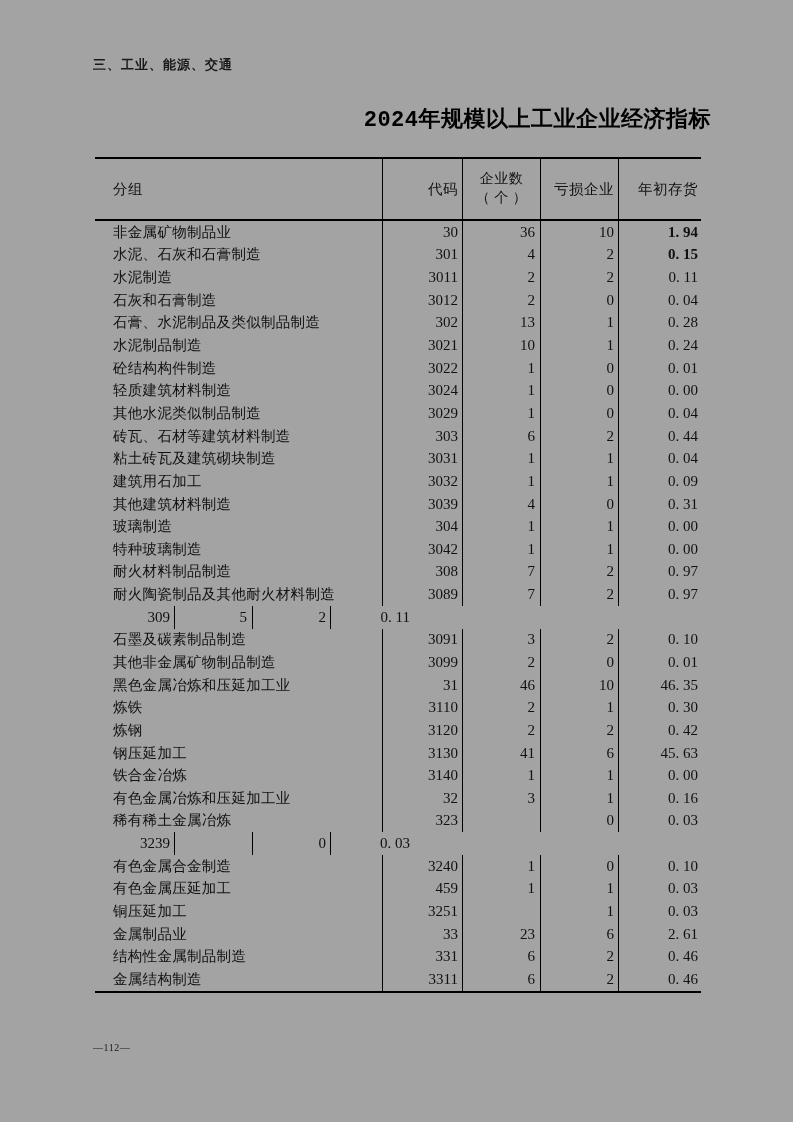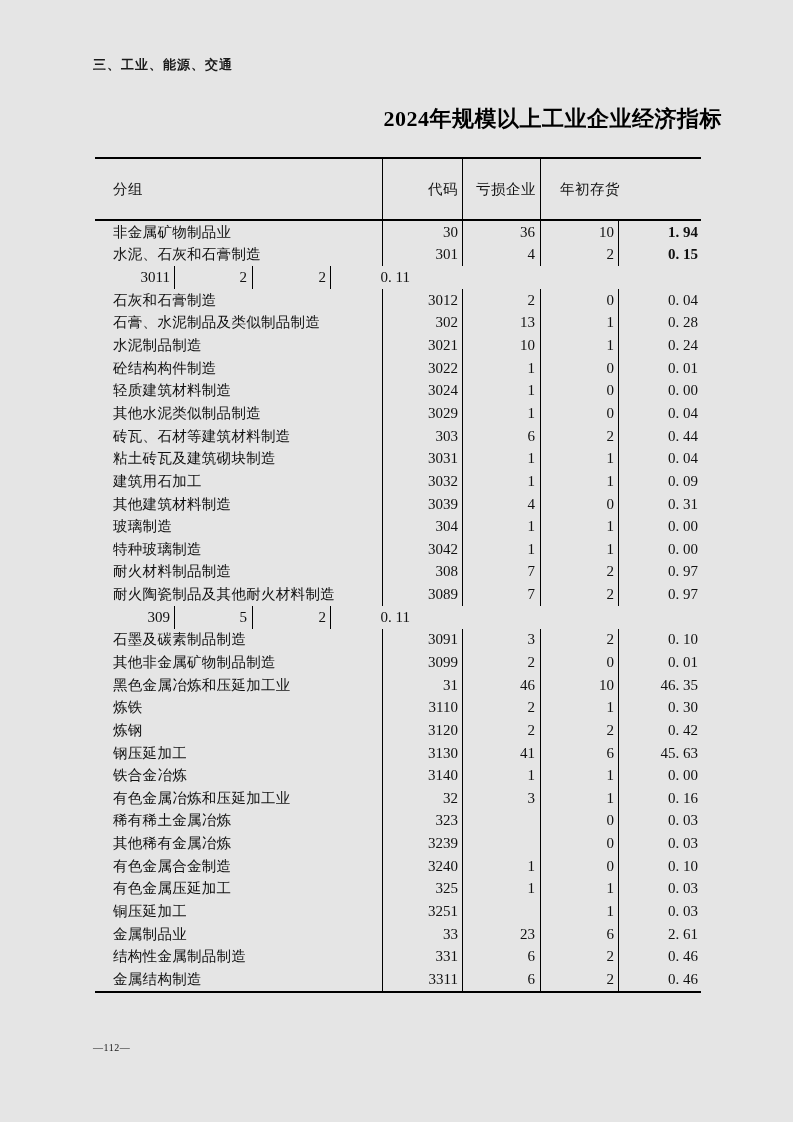--- a/index.html
+++ b/index.html
@@ -6,38 +6,38 @@
   body {
     width: 793px; height: 1122px;
     background: #ffffff;
     font-family: "Liberation Serif", serif;
     color: #111111;
     position: relative;
   }
   .page {
     position: absolute; inset: 0;
     width: 793px; height: 1122px;
-    background: #e5e5e5;
+    background: #a3a3a3;
     overflow: hidden;
   }
   .section-header {
     position: absolute;
     left: 93px; top: 56px;
     font-family: "Liberation Sans", sans-serif;
     font-weight: 700;
     font-size: 13px;
     letter-spacing: 1px;
     color: #1a1a1a;
     white-space: nowrap;
   }
   .doc-title {
     position: absolute;
     top: 104px;
-    right: 71px;
-    font-family: Liberation Serif, serif;
+    right: 82px;
+    font-family: Liberation Mono, monospace;
     font-weight: 700;
     font-size: 22px;
     letter-spacing: 0.5px;
     color: #000000;
     white-space: nowrap;
   }
   .table {
     position: absolute;
     left: 95px; top: 157px;
     width: 606px;
@@ -92,39 +92,44 @@
 <div class="page">
 
   <div class="section-header">三、工业、能源、交通</div>
 
   <div class="doc-title">2024年规模以上工业企业经济指标</div>
 
   <div class="table">
     <div class="thead">
       <div class="th c1">分组</div>
       <div class="th c2">代码</div>
+      <div class="th c3">
+        <span>企业数</span>
+        <span>（ 个 ）</span>
+      </div>
       <div class="th c4">亏损企业</div>
       <div class="th c5">年初存货</div>
     </div>
     <div class="tbody" id="tbody">
         <div class="row">
           <div class="cell c1 group-cell">非金属矿物制品业</div>
           <div class="cell c2 num">30</div>
           <div class="cell c3 num">36</div>
           <div class="cell c4 num">10</div>
           <div class="cell c5 num emph">1. 94</div>
         </div>
         <div class="row">
           <div class="cell c1 group-cell">水泥、石灰和石膏制造</div>
           <div class="cell c2 num">301</div>
           <div class="cell c3 num">4</div>
           <div class="cell c4 num">2</div>
           <div class="cell c5 num emph">0. 15</div>
         </div>
         <div class="row">
+          <div class="cell c1 group-cell">水泥制造</div>
           <div class="cell c2 num">3011</div>
           <div class="cell c3 num">2</div>
           <div class="cell c4 num">2</div>
           <div class="cell c5 num">0. 11</div>
         </div>
         <div class="row">
           <div class="cell c1 group-cell">石灰和石膏制造</div>
           <div class="cell c2 num">3012</div>
           <div class="cell c3 num">2</div>
           <div class="cell c4 num">0</div>
@@ -284,36 +289,35 @@
           <div class="cell c5 num">0. 16</div>
         </div>
         <div class="row">
           <div class="cell c1 group-cell">稀有稀土金属冶炼</div>
           <div class="cell c2 num">323</div>
           <div class="cell c3 num"></div>
           <div class="cell c4 num">0</div>
           <div class="cell c5 num">0. 03</div>
         </div>
         <div class="row">
-          <div class="cell c1 group-cell">其他稀有金属冶炼</div>
           <div class="cell c2 num">3239</div>
           <div class="cell c3 num"></div>
           <div class="cell c4 num">0</div>
           <div class="cell c5 num">0. 03</div>
         </div>
         <div class="row">
           <div class="cell c1 group-cell">有色金属合金制造</div>
           <div class="cell c2 num">3240</div>
           <div class="cell c3 num">1</div>
           <div class="cell c4 num">0</div>
           <div class="cell c5 num">0. 10</div>
         </div>
         <div class="row">
           <div class="cell c1 group-cell">有色金属压延加工</div>
-          <div class="cell c2 num">325</div>
+          <div class="cell c2 num">459</div>
           <div class="cell c3 num">1</div>
           <div class="cell c4 num">1</div>
           <div class="cell c5 num">0. 03</div>
         </div>
         <div class="row">
           <div class="cell c1 group-cell">铜压延加工</div>
           <div class="cell c2 num">3251</div>
           <div class="cell c3 num"></div>
           <div class="cell c4 num">1</div>
           <div class="cell c5 num">0. 03</div>

